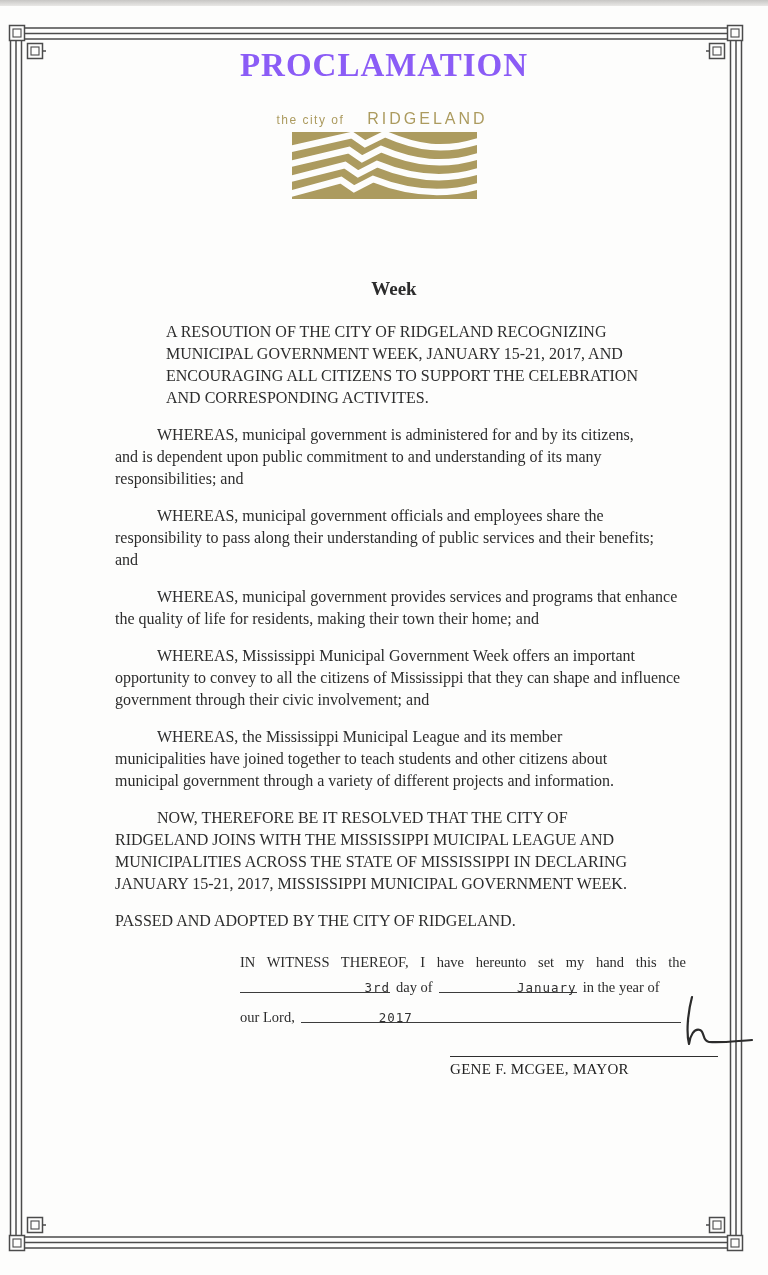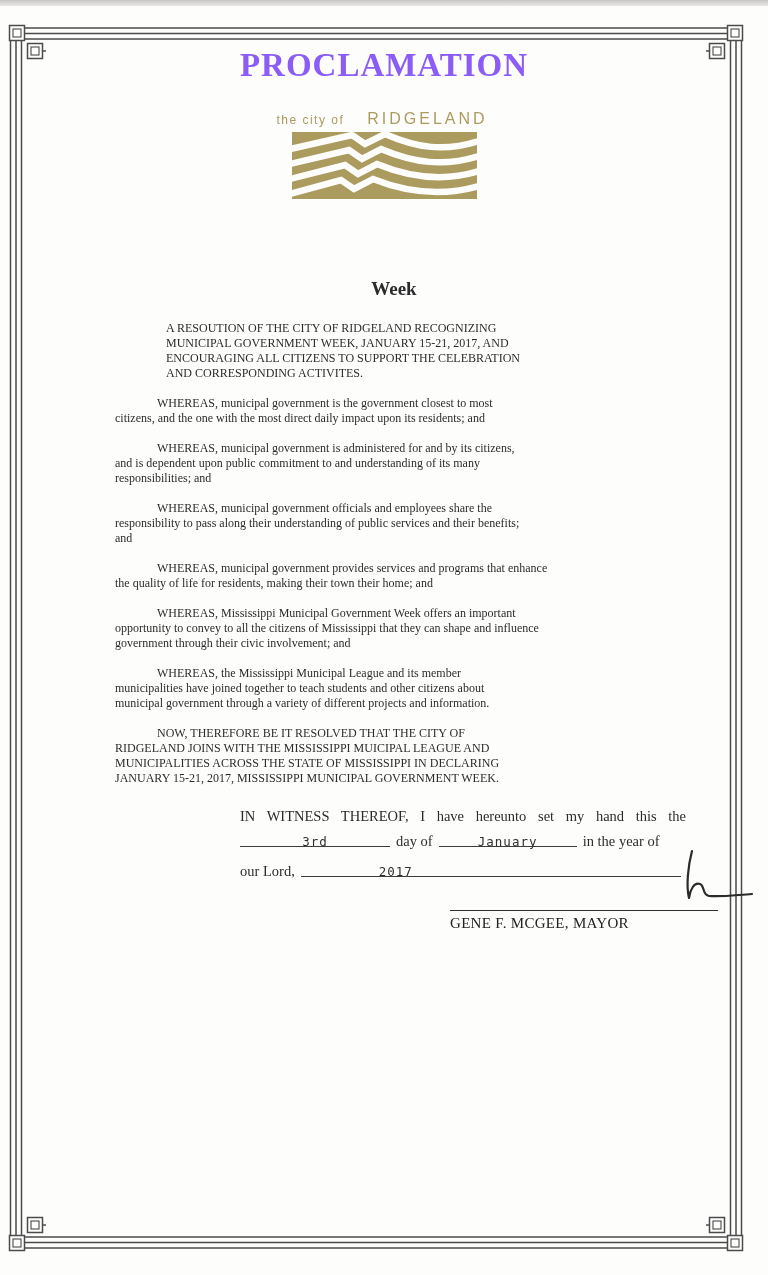--- a/index.html
+++ b/index.html
@@ -35,34 +35,34 @@
   .doc-heading{
     margin:55px 0 0 0;
     text-align:center;
     font-size:19px;font-weight:bold;line-height:23px;
     transform:translateX(10px);
   }
 
   .body-text{padding:21px 55px 0 115px;}
   .body-text p{
     margin:0 0 15px 0;
-    font-size:12px;line-height:15px;
+    font-size:16px;line-height:22px;
     white-space:pre-line;
   }
   p.resolution{margin-left:51px;margin-right:10px;margin-bottom:15px;}
   p.indented{text-indent:42px;}
   p.passed{margin-bottom:0;}
 
   .witness{margin:21px 78px 0 240px;font-size:14.5px;}
   .witness-line1{line-height:18.5px;word-spacing:8px;white-space:nowrap;}
   .fill-row{display:flex;align-items:baseline;line-height:30px;white-space:nowrap;}
   .blank{
     display:inline-block;
     border-bottom:1.5px solid #3c3c3c;
-    text-align:center;
+    text-align:right;
     font-family:"DejaVu Sans Mono", monospace;
     font-size:12.5px;letter-spacing:1px;color:#303030;
     height:19px;vertical-align:baseline;
   }
   .blank-day{width:150px;margin-right:6px;}
   .blank-month{width:138px;margin:0 6px;}
   .blank-year{width:322px;margin-left:6px;text-align:left;padding-left:78px;}
   .year-period{margin-left:5px;}
 
   .sig-zone{position:relative;}
@@ -125,40 +125,39 @@
   <h2 class="doc-heading">
     <br>
     <span>Week</span>
   </h2>
 
   <div class="body-text">
     <p class="resolution">A RESOUTION OF THE CITY OF RIDGELAND RECOGNIZING
 MUNICIPAL GOVERNMENT WEEK, JANUARY 15-21, 2017, AND
 ENCOURAGING ALL CITIZENS TO SUPPORT THE CELEBRATION
 AND CORRESPONDING ACTIVITES.</p>
-    <p class="indented">WHEREAS, municipal government is the government closest to most
-citizens, and the one with the most direct daily impact upon its residents; and</p>
     <p class="indented">WHEREAS, municipal government is administered for and by its citizens,
 and is dependent upon public commitment to and understanding of its many
 responsibilities; and</p>
     <p class="indented">WHEREAS, municipal government officials and employees share the
 responsibility to pass along their understanding of public services and their benefits;
 and</p>
     <p class="indented">WHEREAS, municipal government provides services and programs that enhance
 the quality of life for residents, making their town their home; and</p>
     <p class="indented">WHEREAS, Mississippi Municipal Government Week offers an important
 opportunity to convey to all the citizens of Mississippi that they can shape and influence
 government through their civic involvement; and</p>
     <p class="indented">WHEREAS, the Mississippi Municipal League and its member
 municipalities have joined together to teach students and other citizens about
 municipal government through a variety of different projects and information.</p>
     <p class="indented">NOW, THEREFORE BE IT RESOLVED THAT THE CITY OF
 RIDGELAND JOINS WITH THE MISSISSIPPI MUICIPAL LEAGUE AND
 MUNICIPALITIES ACROSS THE STATE OF MISSISSIPPI IN DECLARING
 JANUARY 15-21, 2017, MISSISSIPPI MUNICIPAL GOVERNMENT WEEK.</p>
+    <p class="passed">PASSED AND ADOPTED BY THE CITY OF RIDGELAND.</p>
   </div>
 
   <div class="witness">
     <div class="witness-line1">IN WITNESS THEREOF, I have hereunto set my hand this the</div>
 
     <div class="fill-row">
       <span class="blank blank-day">3rd</span>
       <span>day of</span>
       <span class="blank blank-month">January</span>
       <span>in the year of</span>

